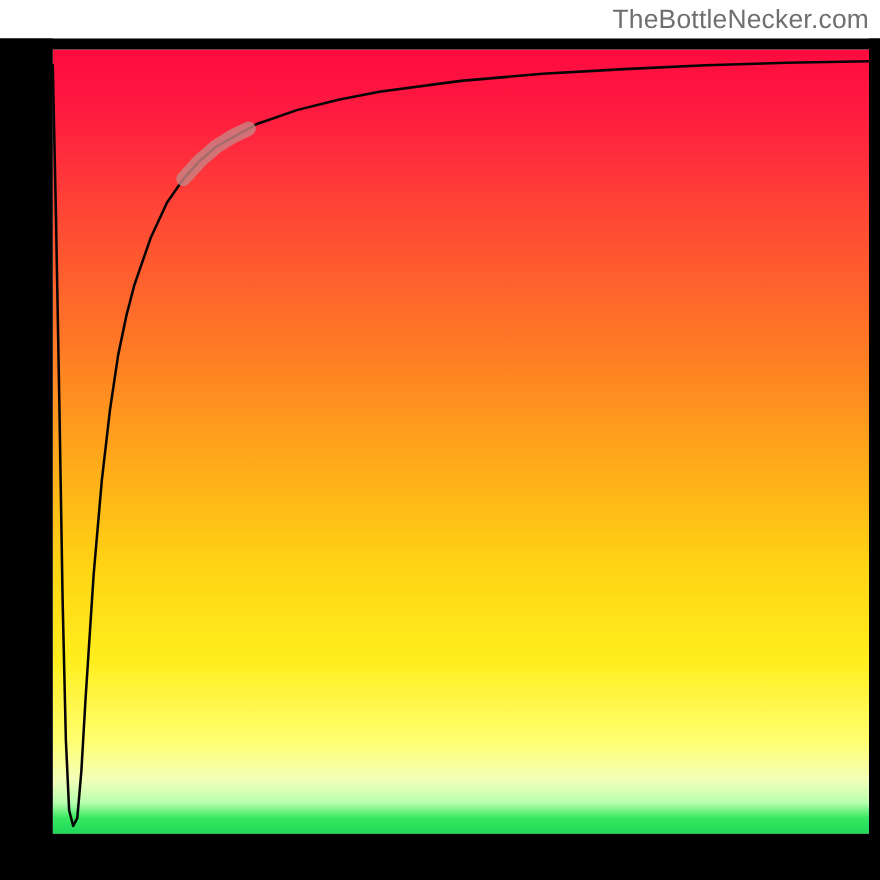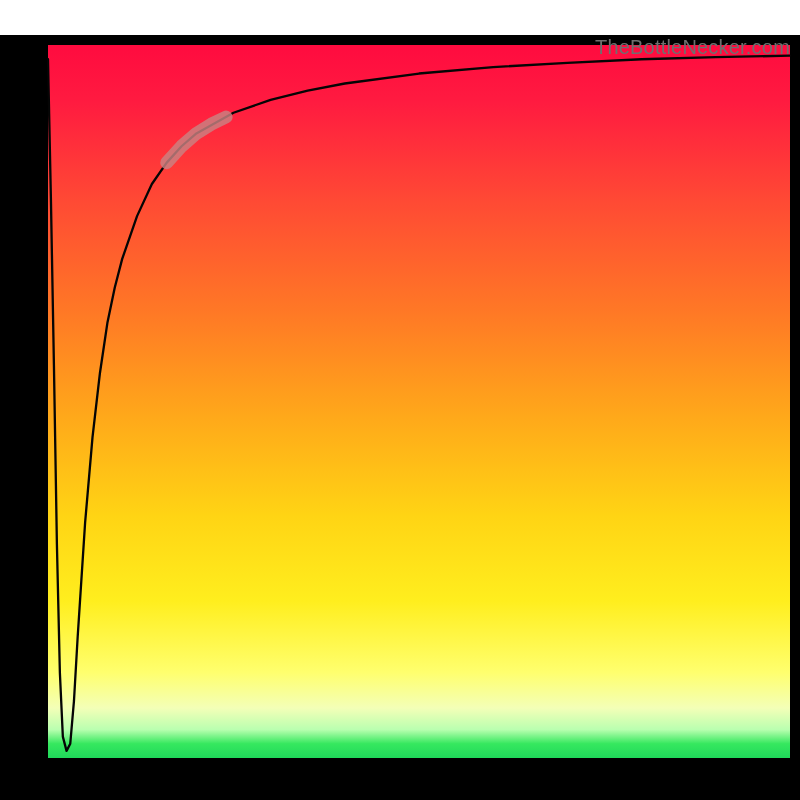--- a/index.html
+++ b/index.html
@@ -13,26 +13,25 @@
   }
   .stage {
     position: relative;
     width: 800px;
     height: 800px;
   }
   .watermark {
     position: absolute;
     top: 4px;
     right: 10px;
-    font-size: 20px;
+    font-size: 24px;
     font-weight: 500;
     color: #6f6f6f;
     letter-spacing: 0.2px;
     z-index: 5;
-    margin-top: 32px;
   }
   
   .frame-left, .frame-right, .frame-top, .frame-bottom {
     position: absolute;
     background: #000;
     z-index: 2;
   }
   .frame-left  { left: 0;   top: 35px;  width: 48px; height: 733px; }
   .frame-right { right: 0;  top: 35px;  width: 10px; height: 733px; }
   .frame-top   { left: 0;   top: 35px;  width: 800px; height: 10px; }

